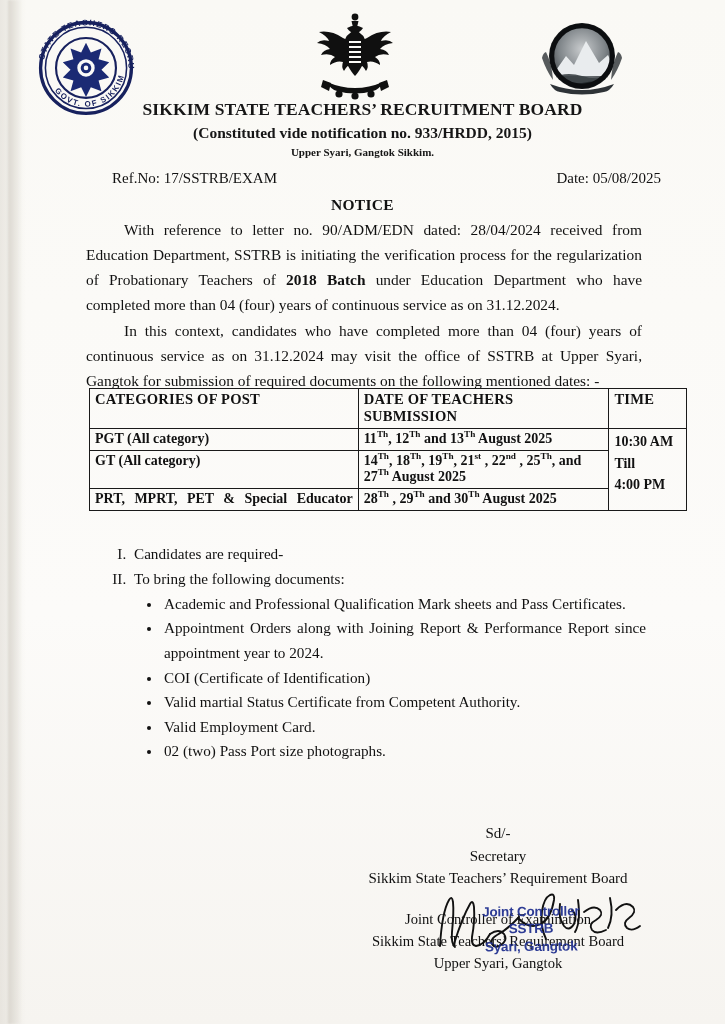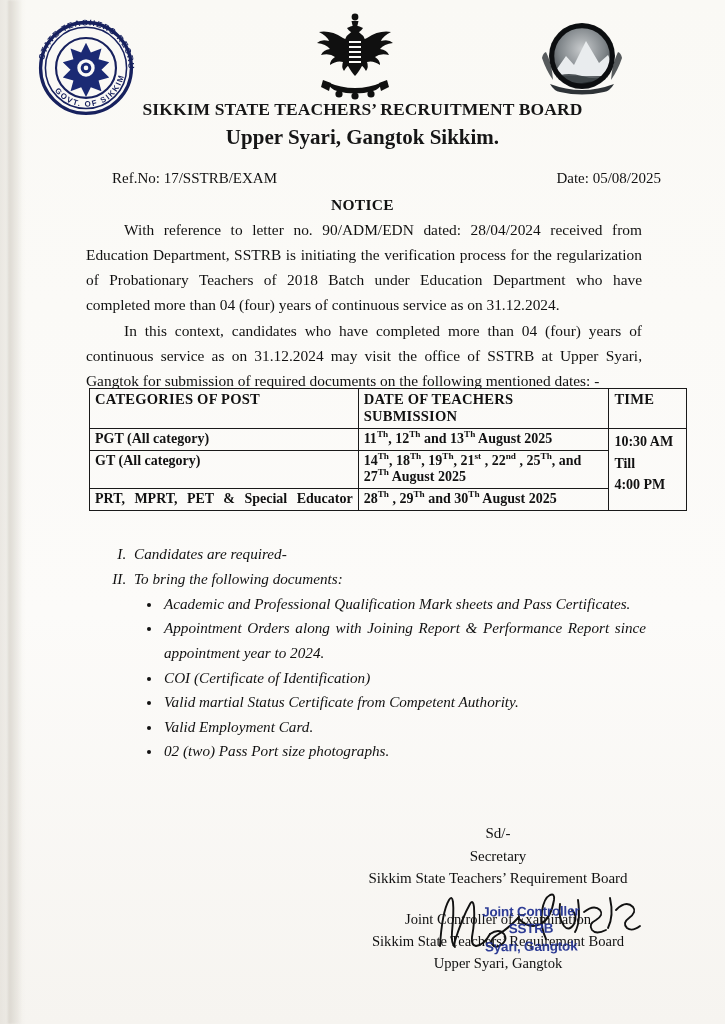--- a/index.html
+++ b/index.html
@@ -68,21 +68,21 @@
     line-height: 1.35;
   }
   .org-sub {
     font-weight: bold;
     font-size: 15.5px;
     line-height: 1.45;
     color: #161616;
   }
   .org-addr {
     font-weight: bold;
-    font-size: 21px;
+    font-size: 11px;
     line-height: 1.5;
     color: #161616;
   }
 
   .refline {
     position: absolute;
     top: 170px;
     left: 112px;
     right: 64px;
     display: flex;
@@ -108,21 +108,21 @@
     width: 556px;
   }
   .para {
     text-align: justify;
     text-justify: inter-word;
     font-size: 15.4px;
     line-height: 1.62;
     text-indent: 38px;
     margin: 0 0 1px 0;
   }
-  .para b { font-weight: normal; }
+  .para b { font-weight: bold; }
 
   
   .tablewrap {
     position: absolute;
     top: 388px;
     left: 89px;
     width: 598px;
   }
   table.schedule {
     border-collapse: collapse;
@@ -161,21 +161,20 @@
     position: absolute;
     top: 542px;
     left: 86px;
     width: 560px;
     font-size: 15.2px;
   }
   ol.roman {
     list-style: upper-roman;
     margin: 0;
     padding-left: 44px;
-    font-style: italic;
   }
   ol.roman > li {
     line-height: 1.6;
     margin-bottom: 1px;
     padding-left: 4px;
   }
   ul.bullets {
     list-style: disc;
     margin: 0;
     padding-left: 28px;
@@ -327,20 +326,21 @@
             <path d="M24 74 q16 5 30 1 q16 -4 30 1 l0 8 l-60 0z" fill="#22282b"></path>
           </g>
           <circle cx="54" cy="48" r="30" fill="none" stroke="#0c0e10" stroke-width="4.5"></circle>
           <path d="M22 76 q32 12 64 0 q-4 7 -10 8 q-22 5 -44 0 q-6 -1 -10 -8z" fill="#2e3337"></path>
         </svg>
       </div>
     </div>
 
     <div class="titles">
       <div class="org-name">SIKKIM STATE TEACHERS’ RECRUITMENT BOARD</div>
+      <div class="org-sub">(Constituted vide notification no. 933/HRDD, 2015)</div>
       <div class="org-addr">Upper Syari, Gangtok Sikkim.</div>
     </div>
 
     <div class="refline">
       <span>Ref.No: 17/SSTRB/EXAM</span>
       <span>Date: 05/08/2025</span>
     </div>
 
     <div class="notice-heading">NOTICE</div>
 

